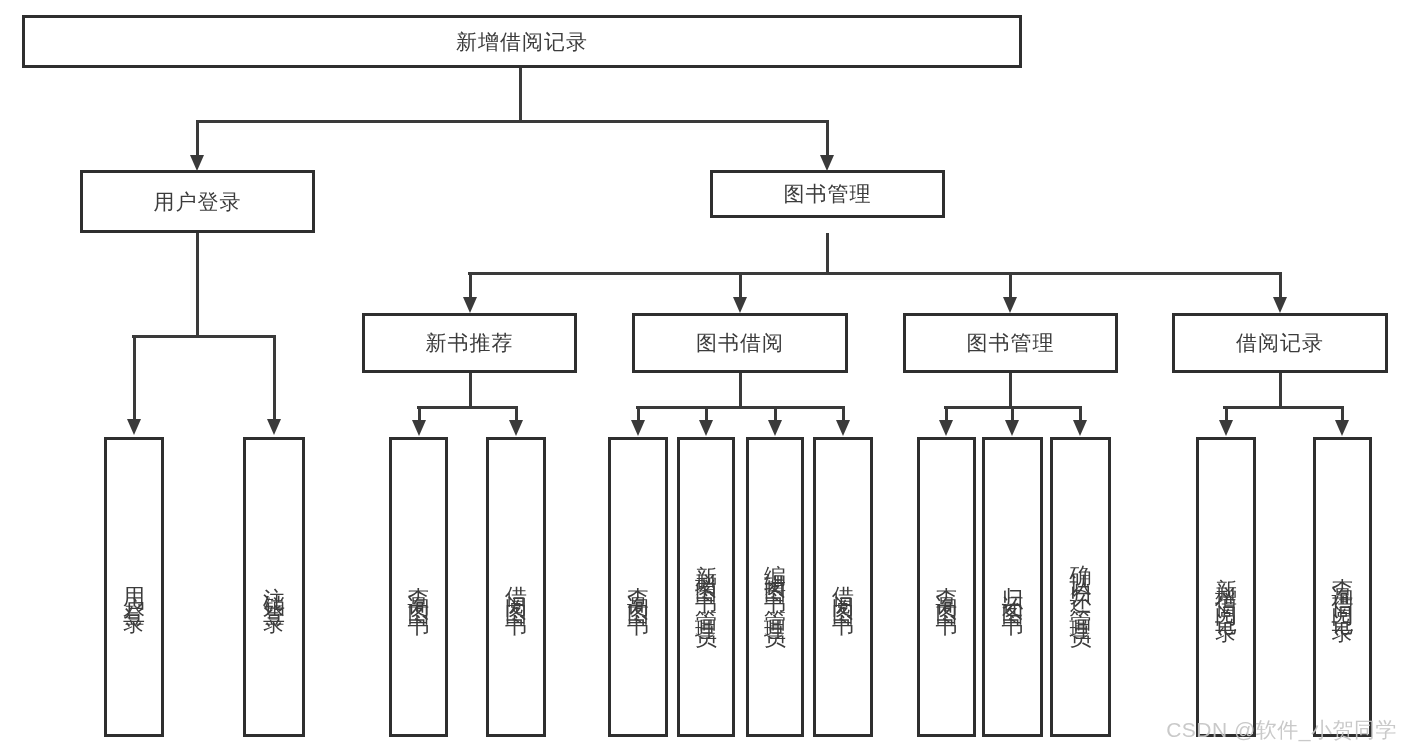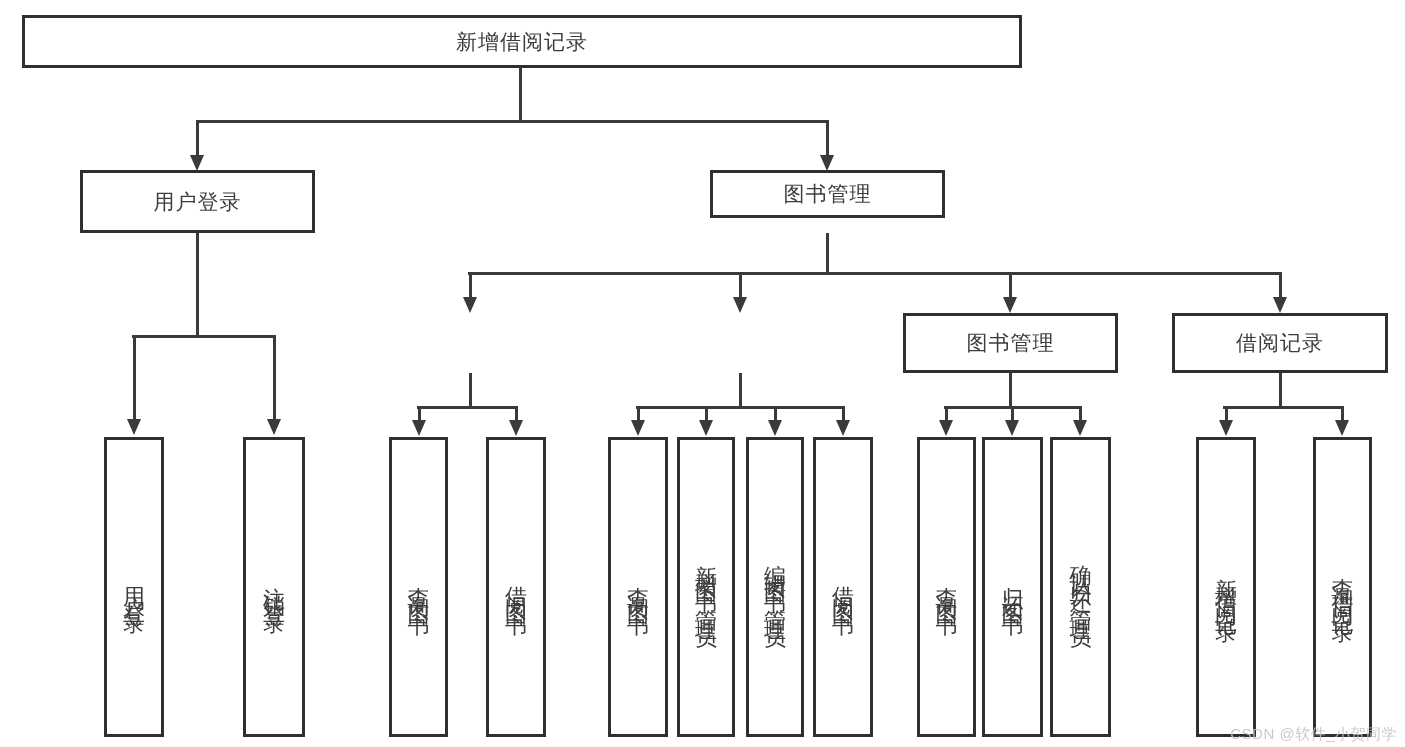--- a/index.html
+++ b/index.html
@@ -25,40 +25,46 @@
   }
   .hline{position:absolute; height:3px; background:var(--line);}
   .vline{position:absolute; width:3px; background:var(--line);}
   .arrow{
     position:absolute; width:0; height:0;
     border-left:7px solid transparent; border-right:7px solid transparent;
     border-top:16px solid var(--line);
   }
   .watermark{
     position:absolute; right:8px; bottom:3px; z-index:10;
-    font-size:15px; color:var(--watermark); letter-spacing:.5px;
+    font-size:21px; color:var(--watermark); letter-spacing:.5px;
     opacity:.92; white-space:nowrap;
   }
 </style>
 </head>
 <body>
 
 <div id="canvas">
 
   <div class="box" style="left:22px;top:15px;width:1000px;height:53px">
     <span>新增借阅记录</span>
   </div>
 
   <div class="box" style="left:80px;top:170px;width:235px;height:63px">
     <span>用户登录</span>
   </div>
   <div class="box" style="left:710px;top:170px;width:235px;height:48px">
     <span>图书管理</span>
   </div>
 
+  <div class="box" style="left:362px;top:313px;width:215px;height:60px">
+    <span>新书推荐</span>
+  </div>
+  <div class="box" style="left:632px;top:313px;width:216px;height:60px">
+    <span>图书借阅</span>
+  </div>
   <div class="box" style="left:903px;top:313px;width:215px;height:60px">
     <span>图书管理</span>
   </div>
   <div class="box" style="left:1172px;top:313px;width:216px;height:60px">
     <span>借阅记录</span>
   </div>
 
   <div class="box vbox" style="left:104px;top:437px;width:60px;height:300px">
     <span class="vtext">用户登录</span>
   </div>

